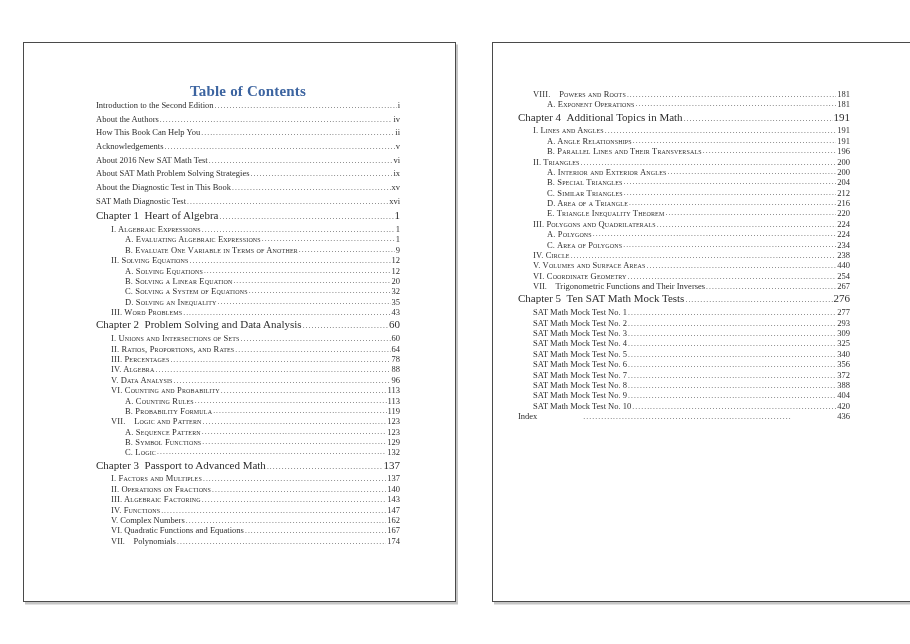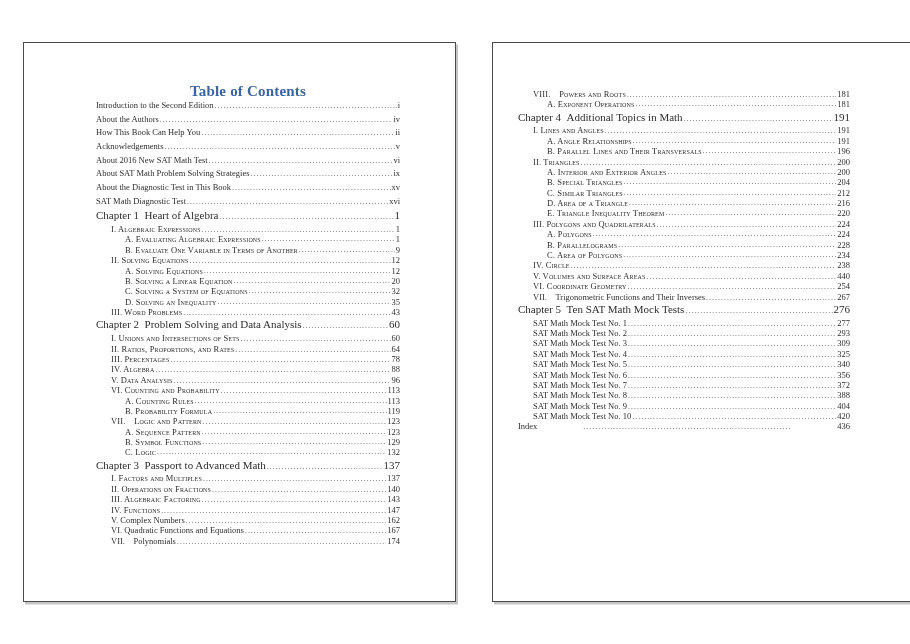--- a/index.html
+++ b/index.html
@@ -334,25 +334,20 @@
         <span class="lab">III. Polygons and Quadrilaterals</span>
         <span class="leader"></span>
         <span class="pg">224</span>
       </div>
       <div class="row lv-l2 sc">
         <span class="lab">A. Polygons</span>
         <span class="leader"></span>
         <span class="pg">224</span>
       </div>
       <div class="row lv-l2 sc">
-        <span class="lab">B. Parallelograms</span>
-        <span class="leader"></span>
-        <span class="pg">228</span>
-      </div>
-      <div class="row lv-l2 sc">
         <span class="lab">C. Area of Polygons</span>
         <span class="leader"></span>
         <span class="pg">234</span>
       </div>
       <div class="row lv-l1 sc">
         <span class="lab">IV. Circle</span>
         <span class="leader"></span>
         <span class="pg">238</span>
       </div>
       <div class="row lv-l1 sc">

